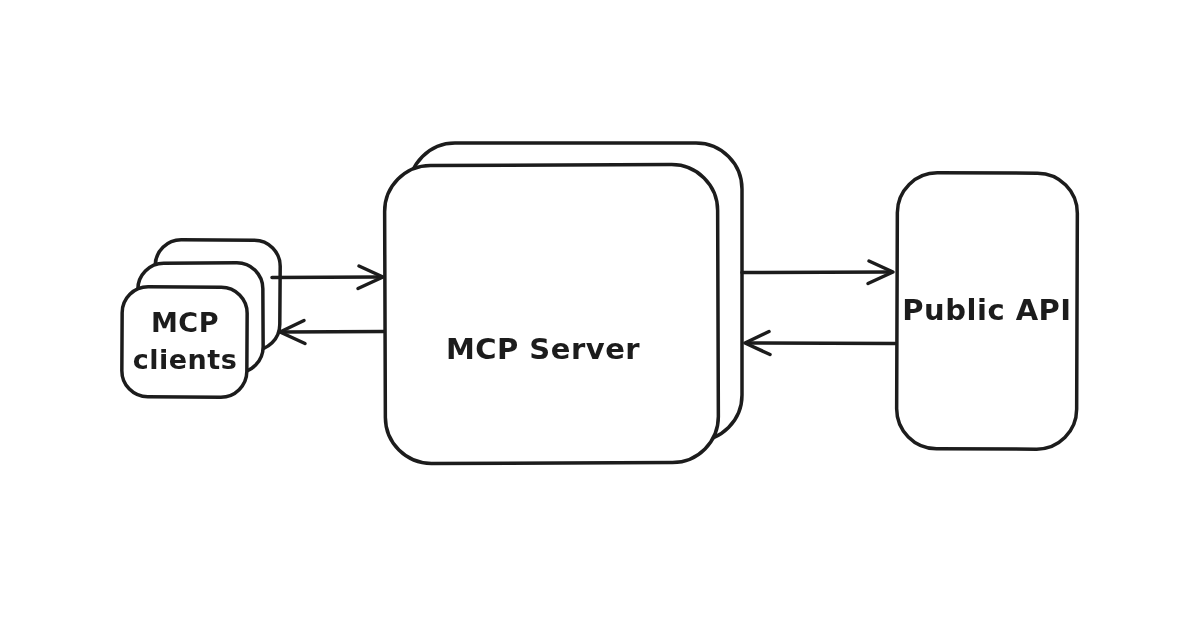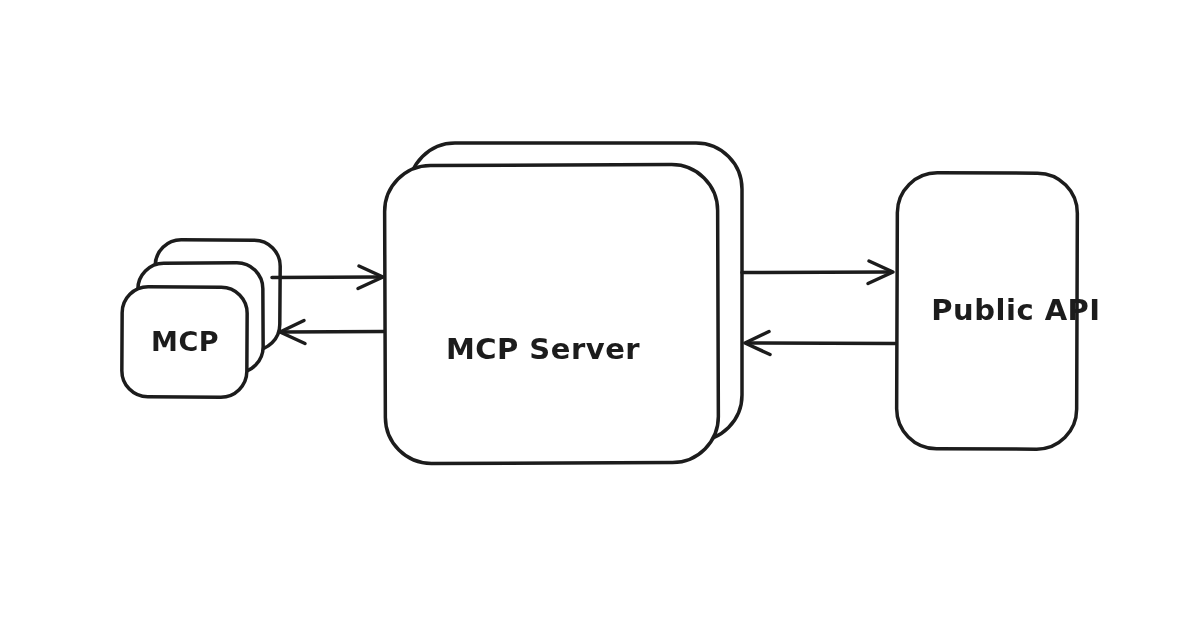--- a/index.html
+++ b/index.html
@@ -40,21 +40,21 @@
     transform: translate(-50%, -50%);
     color: var(--ink);
     font-weight: 600;
     text-align: center;
     letter-spacing: 0.5px;
     white-space: nowrap;
     user-select: none;
   }
   .label-clients { left: 185px; top: 341px; font-size: 27px; line-height: 37px; }
   .label-server  { left: 543px; top: 317px; font-size: 29px; margin-top: 32px; }
-  .label-api     { left: 987px; top: 310px; font-size: 29px; margin-left: 29px; }
+  .label-api     { left: 987px; top: 310px; font-size: 29px; }
 </style>
 </head>
 <body>
 
 <div class="canvas">
 
   <svg class="shapes" width="1200" height="630" viewBox="0 0 1200 630">
 
     <g>
       <rect class="shape" x="155" y="240" width="125" height="110" rx="26" transform="rotate(0.4 217 295)"></rect>
@@ -87,19 +87,20 @@
       <path class="arrow" d="M 769 331.5 L 745 343 L 770 354.5"></path>
     </g>
 
     <g>
       <rect class="shape" x="897" y="173" width="180" height="276" rx="40" transform="rotate(0.2 987 311)"></rect>
     </g>
   </svg>
 
   <div class="node-label label-clients">
     <div>MCP</div>
+    <div>clients</div>
   </div>
 
   <div class="node-label label-server">MCP Server</div>
 
   <div class="node-label label-api">Public API</div>
 
 </div>
 
 </body></html>

